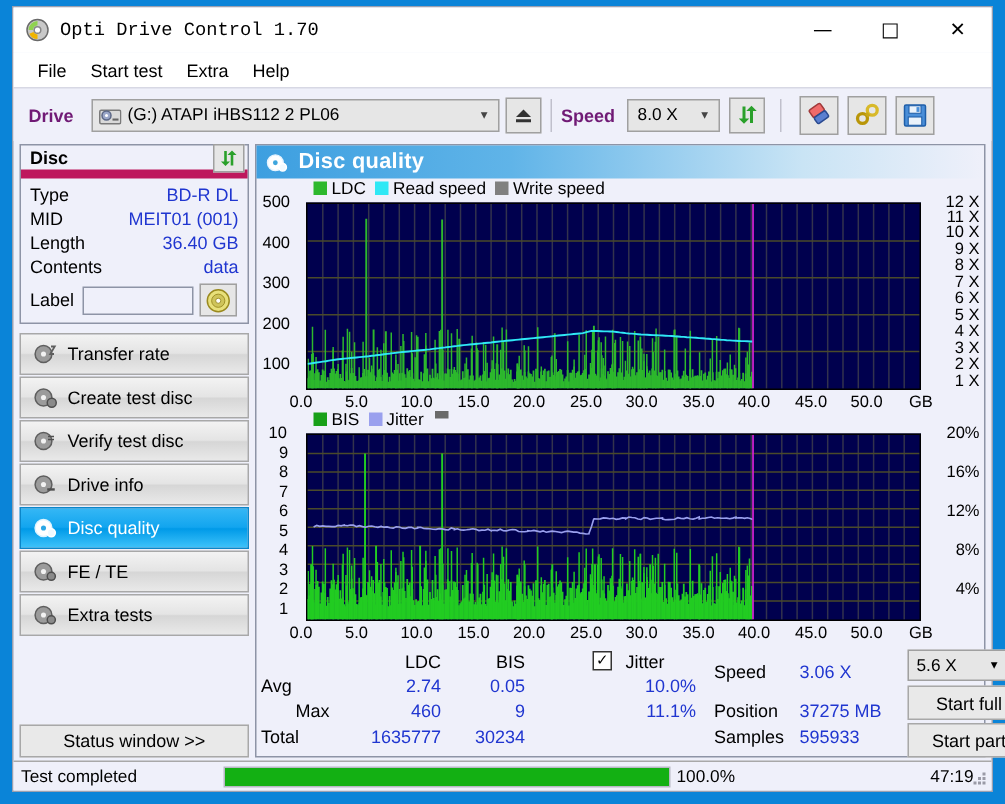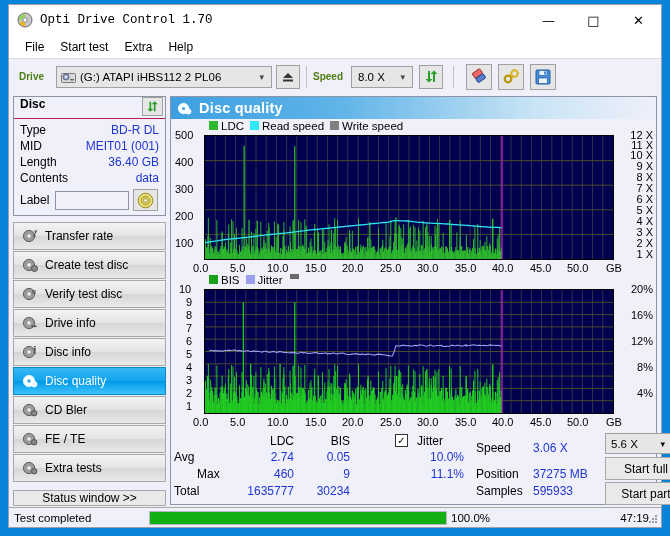--- a/index.html
+++ b/index.html
@@ -49,21 +49,21 @@
     padding: 2px 8px; font-size: 12px; color: #000;
     font-family: "Liberation Sans", sans-serif;
   }
   
   #drivebar {
     height: 36px; background: #eff0fa;
     display: flex; align-items: center; padding: 0 6px;
     border-top: 1px solid #d7d8e4;
     flex: 0 0 auto;
   }
-  .lbl-bold { font-weight: bold; font-size: 10px; color: #4d7c0f; }
+  .lbl-bold { font-weight: bold; font-size: 12px; color: #701a75; }
   .combo {
     background: #e6e6e6;
     border: 1px solid #a0a0a0;
     height: 22px;
     display: flex; align-items: center;
     position: relative;
     font-size: 11.5px; color: #000;
     padding: 0 2px;
   }
   .combo .caret {
@@ -80,22 +80,22 @@
   
   #body { flex: 1 1 auto; display: flex; padding: 0 0 0 0; min-height: 0; }
   
   #left {
     width: 160px; flex: 0 0 160px;
     padding: 2px 3px 2px 4px;
     display: flex; flex-direction: column;
   }
   .panel-box { border: 1px solid #8e94a6; background: #eff0fa; }
   #disc-header {
-    height: 22px; display: flex; 
-    border-bottom: 1px solid #be185d;
+    height: 22px; display: flex; align-items: center;
+    border-bottom: 6px solid #be185d;
     padding-left: 6px;
   }
   #disc-header .t { font-weight: bold; font-size: 12px; }
   #disc-refresh {
     margin-left: auto; margin-right: 2px;
     width: 21px; height: 19px; background: #e6e6e6; border: 1px solid #a0a0a0;
     display: flex; align-items: center; justify-content: center;
   }
   .disc-rows { padding: 3px 6px 4px 6px; }
   .disc-row { display: flex; align-items: center; height: 16px; font-size: 12px; }
@@ -234,21 +234,21 @@
   <div id="menubar">
     <div class="menu-item">File</div>
     <div class="menu-item">Start test</div>
     <div class="menu-item">Extra</div>
     <div class="menu-item">Help</div>
   </div>
 
   <div id="drivebar">
     <span class="lbl-bold" style="margin-left:4px;margin-right:12px;">Drive</span>
 
-    <div class="combo" style="width:216px;">
+    <div class="combo" style="width:272px;">
       <span style="margin:0 4px 0 2px;display:flex;">
         <svg width="15" height="14" viewBox="0 0 15 14">
           <rect x="0.5" y="3.5" width="14" height="9" rx="1" fill="#d9d9d9" stroke="#7a7a7a"></rect>
           <circle cx="5" cy="7" r="3" fill="#9aa6c8" stroke="#5b6785"></circle>
           <circle cx="5" cy="7" r="1" fill="#fff"></circle>
           <rect x="9" y="9" width="4" height="1.4" fill="#666"></rect>
         </svg>
       </span>
       <span>(G:)  ATAPI iHBS112  2 PL06</span>
       <span class="caret">▾</span>
@@ -387,50 +387,29 @@
         <div class="nav-item">
           <span class="nav-icon">
             <svg width="16" height="16" viewBox="0 0 16 16">
               <circle cx="7" cy="8" r="5.6" fill="#9b9b9b" stroke="#5e5e5e"></circle>
               <circle cx="7" cy="8" r="1.7" fill="#f2f2f2"></circle>
               <rect x="9.5" y="10.5" width="5" height="1.6" fill="#4e4e4e"></rect>
             </svg>
           </span>
           <span>Drive info</span>
         </div>
-        <div class="nav-item">
-          <span class="nav-icon">
-            <svg width="16" height="16" viewBox="0 0 16 16">
-              <circle cx="7" cy="8" r="5.6" fill="#9b9b9b" stroke="#5e5e5e"></circle>
-              <circle cx="7" cy="8" r="1.7" fill="#f2f2f2"></circle>
-              <rect x="12" y="4" width="1.6" height="6" fill="#4e4e4e"></rect>
-              <rect x="12" y="2" width="1.6" height="1.4" fill="#4e4e4e"></rect>
-            </svg>
-          </span>
-          <span>Disc info</span>
-        </div>
         <div class="nav-item selected">
           <span class="nav-icon">
             <svg width="16" height="16" viewBox="0 0 16 16">
               <circle cx="7" cy="8" r="5.6" fill="#ffffff" stroke="#dff4ff"></circle>
               <circle cx="7" cy="8" r="1.7" fill="#2aa7e6"></circle>
               <circle cx="12.2" cy="11.2" r="2.7" fill="#eef9ff" stroke="#ffffff"></circle>
             </svg>
           </span>
           <span>Disc quality</span>
-        </div>
-        <div class="nav-item">
-          <span class="nav-icon">
-            <svg width="16" height="16" viewBox="0 0 16 16">
-              <circle cx="7" cy="8" r="5.6" fill="#9b9b9b" stroke="#5e5e5e"></circle>
-              <circle cx="7" cy="8" r="1.7" fill="#f2f2f2"></circle>
-              <circle cx="12.2" cy="11.2" r="2.7" fill="#8a8a8a" stroke="#4e4e4e"></circle>
-            </svg>
-          </span>
-          <span>CD Bler</span>
         </div>
         <div class="nav-item">
           <span class="nav-icon">
             <svg width="16" height="16" viewBox="0 0 16 16">
               <circle cx="7" cy="8" r="5.6" fill="#9b9b9b" stroke="#5e5e5e"></circle>
               <circle cx="7" cy="8" r="1.7" fill="#f2f2f2"></circle>
               <circle cx="12.2" cy="11.2" r="2.7" fill="#8a8a8a" stroke="#4e4e4e"></circle>
             </svg>
           </span>
           <span>FE / TE</span>

